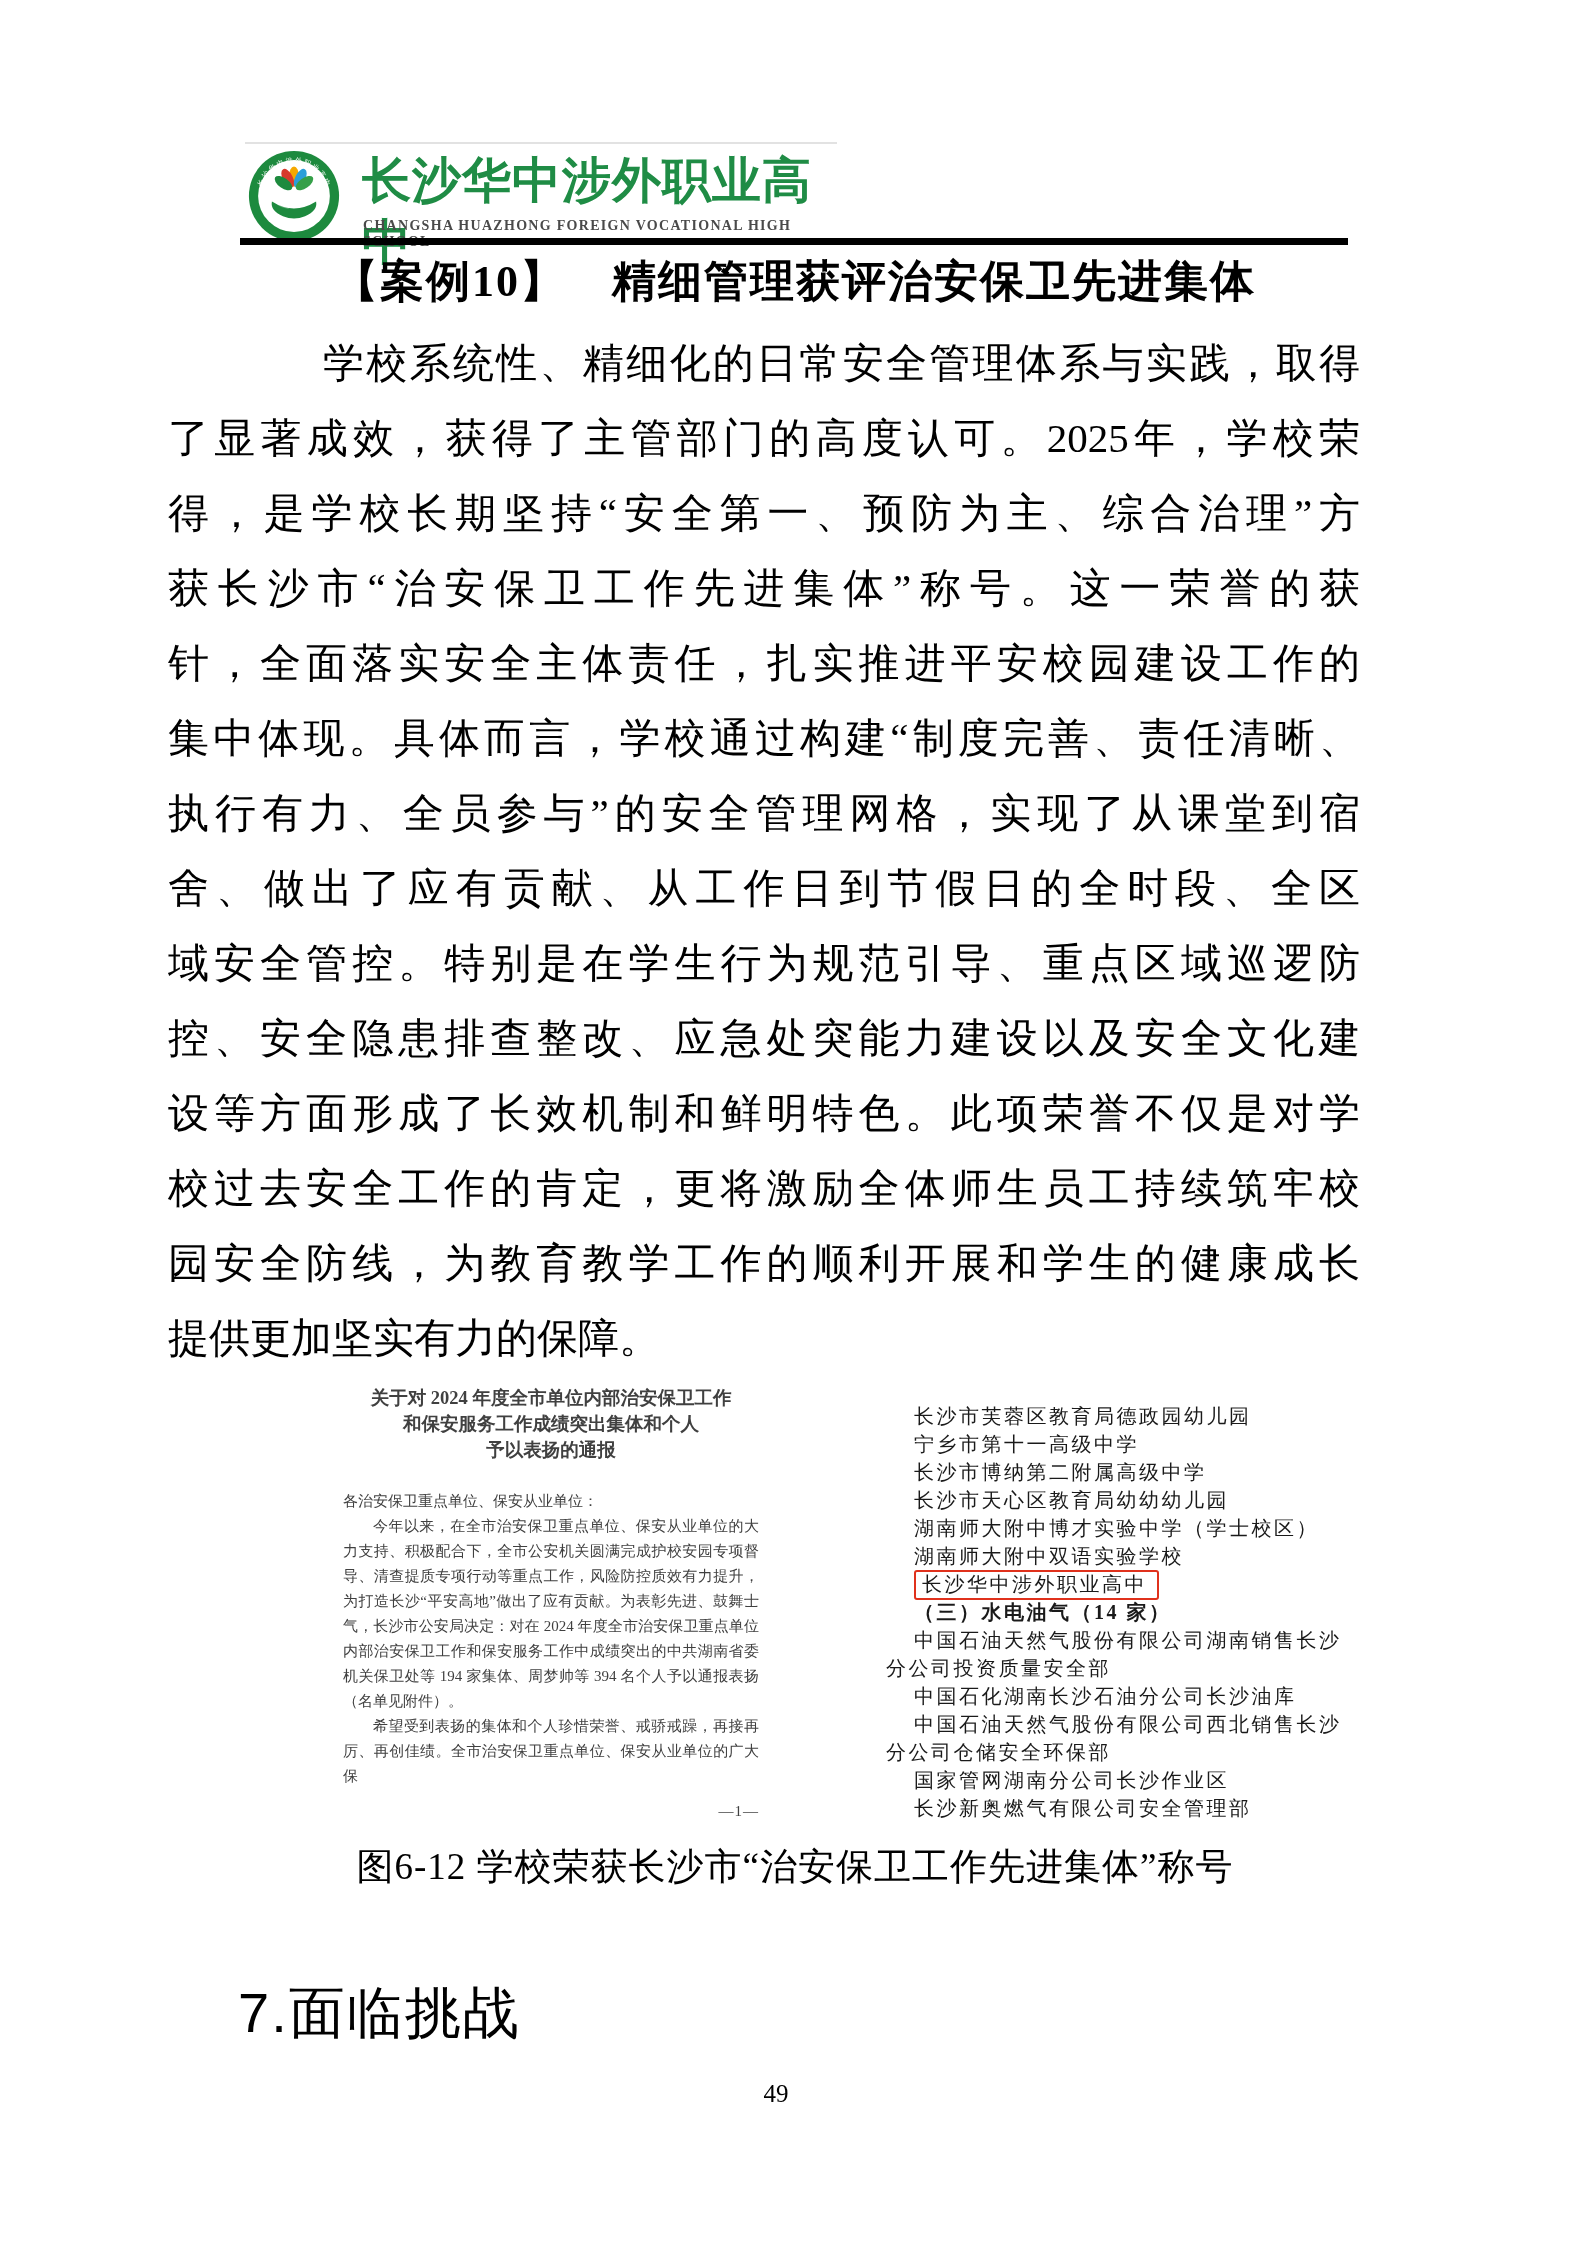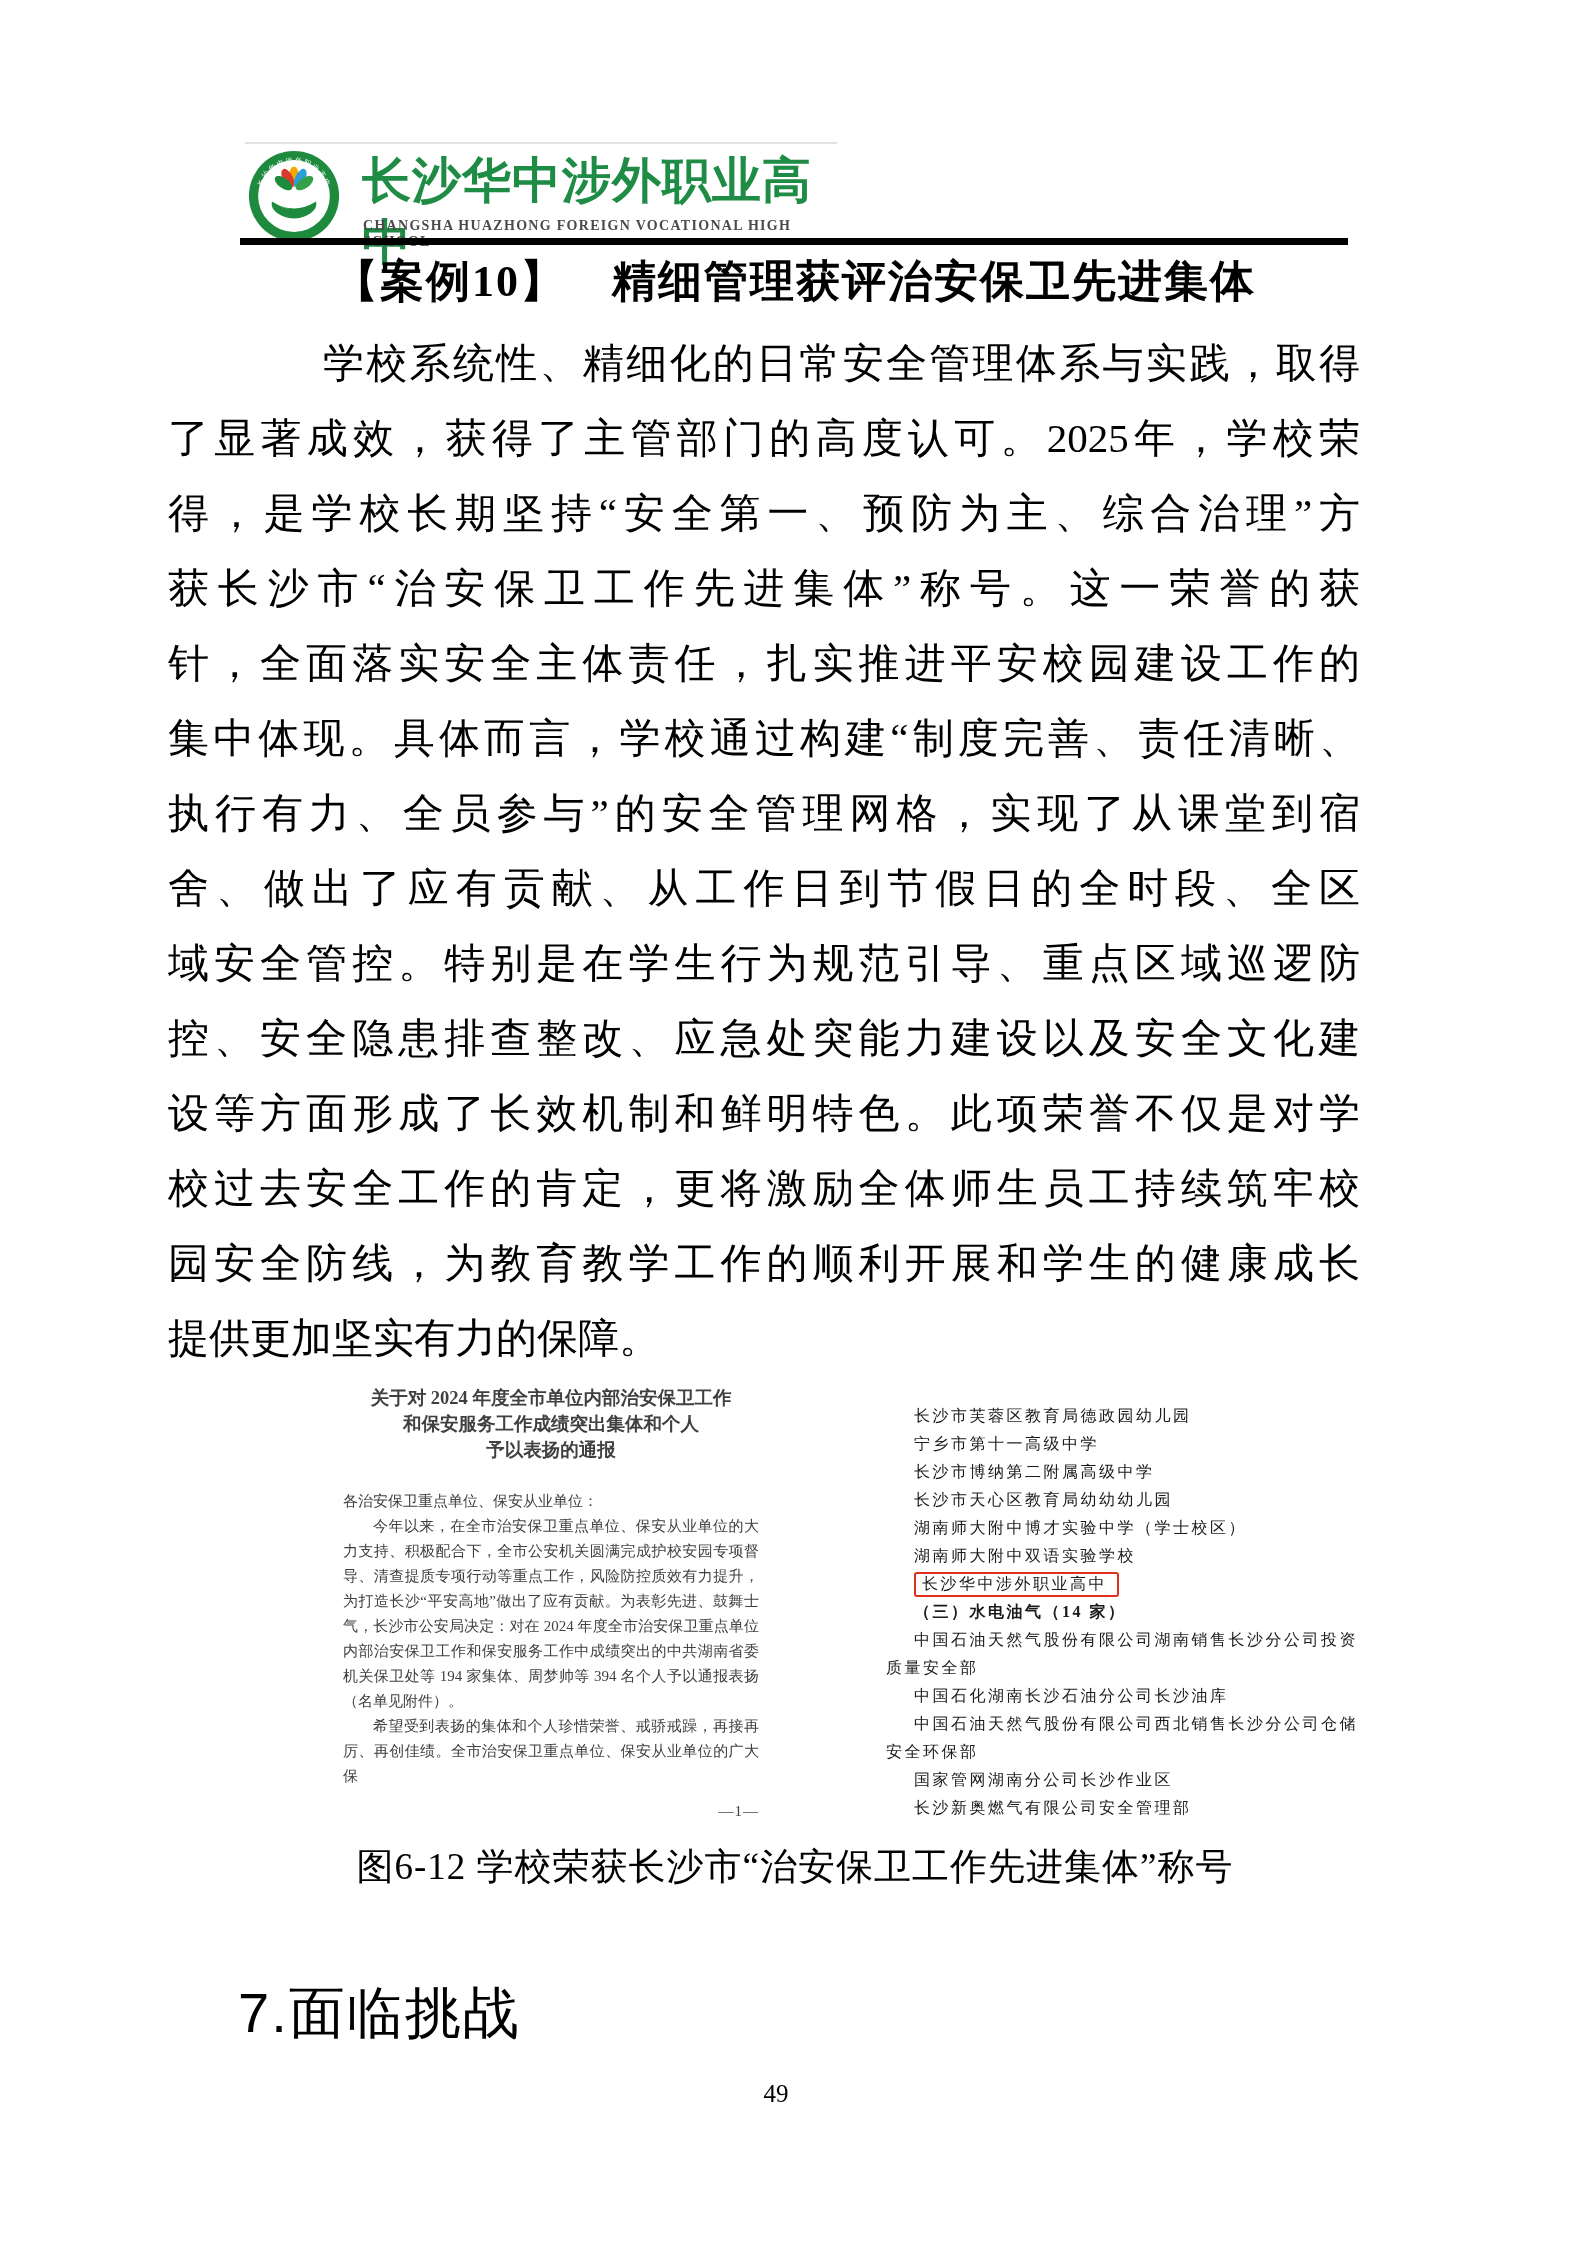--- a/index.html
+++ b/index.html
@@ -26,21 +26,21 @@
   .bline.first{padding-left:155px;}
   .bline.last{text-align-last:left;-moz-text-align-last:left;}
 
   
   .doc-left{position:absolute;left:343px;top:1385px;width:416px;font-size:15px;line-height:25px;color:#404040;}
   .doc-title{text-align:center;font-weight:bold;font-size:18.5px;line-height:26px;}
   .doc-salutation{margin-top:26px;}
   .doc-para{margin:0;text-indent:30px;text-align:justify;}
   .doc-pageno{text-align:right;margin-top:10px;letter-spacing:1px;}
 
-  .doc-right{position:absolute;left:886px;top:1402px;width:476px;font-size:16px;line-height:28px;color:#1a1a1a;}
+  .doc-right{position:absolute;left:886px;top:1402px;width:476px;font-size:20px;line-height:28px;color:#1a1a1a;}
   .doc-right p{margin:0;text-indent:28px;letter-spacing:2.5px;}
   .doc-right p.bold{font-weight:bold;}
   .redbox{border:2px solid #e0311c;border-radius:3px;padding:1px 10px 3px 6px;}
 
   
   .fig-caption{position:absolute;left:240px;top:1842px;width:1110px;text-align:center;
                font-size:37px;letter-spacing:1px;}
   .section-heading{position:absolute;left:238px;top:1976px;margin:0;font-size:56px;font-weight:normal;
                    letter-spacing:2px;font-family:"Liberation Sans",sans-serif;}
   .page-number{position:absolute;left:16px;top:2080px;width:1520px;text-align:center;font-size:25px;}

